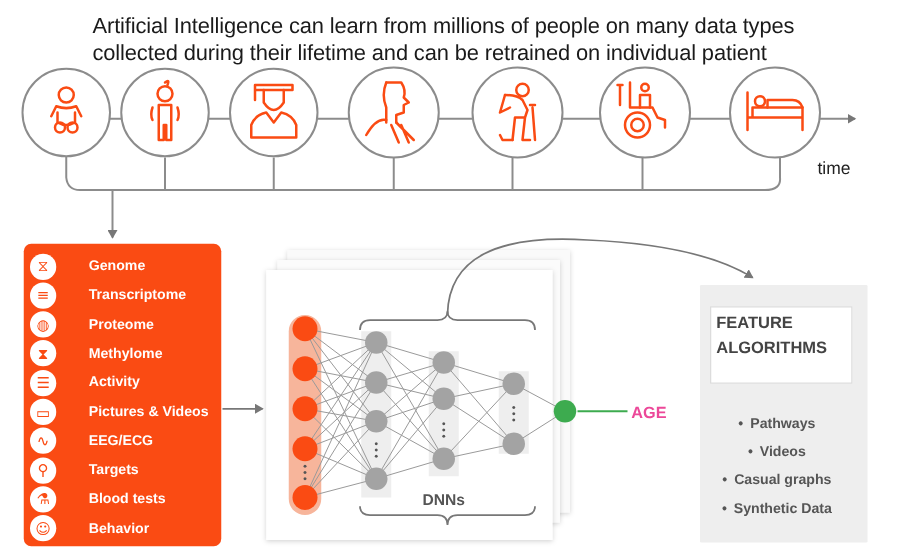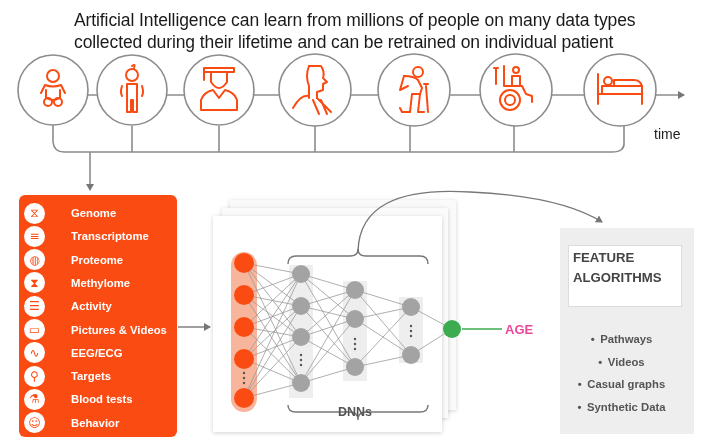--- a/index.html
+++ b/index.html
@@ -11,21 +11,21 @@
   .data-panel { position:absolute; left:19px; top:195px; width:158px; height:242px; background:#fa4b13; border-radius:6px; }
   .data-item { position:absolute; left:5px; height:22px; display:flex; align-items:center; }
   .data-item .ic { width:21px; height:21px; border-radius:50%; background:#fff; display:flex; align-items:center; justify-content:center; }
   .data-item .lbl { margin-left:26px; font-size:11.3px; font-weight:bold; color:#fff; white-space:nowrap; }
   .feat-panel { position:absolute; left:560px; top:228px; width:134px; height:206px; background:#eeeeee; border-radius:1px; }
   .feat-title { position:absolute; left:8px; top:17px; width:114px; height:62px; background:#fff; border:1px solid #dcdcdc; padding:2px 0 0 4px; box-sizing:border-box; font-size:13.2px; font-weight:bold; color:#444; line-height:20px; }
   .feat-list { position:absolute; left:12px; top:100px; list-style:none; margin:0; padding:0;text-align:center; }
   .feat-list li { font-size:11.3px; font-weight:bold; color:#555; height:22.5px; line-height:22.5px; white-space:nowrap; }
   .feat-list li .bul { display:inline-block; width:15px; }
   .age-label { position:absolute; left:505px; top:322px; font-size:13px; font-weight:bold; color:#ec4899; }
-  .dnn-label { position:absolute; left:338px; top:405px; font-size:12.5px; font-weight:bold; color:#555; }
+  .dnn-label { position:absolute; left:338px; top:393px; font-size:12.5px; font-weight:bold; color:#555; }
 </style>
 </head>
 <body>
 
 <div class="title">
   <div>Artificial Intelligence can learn from millions of people on many data types</div>
   <div>collected during their lifetime and can be retrained on individual patient</div>
 </div>
 
 <svg class="main" width="720" height="448" viewBox="0 0 720 448">

